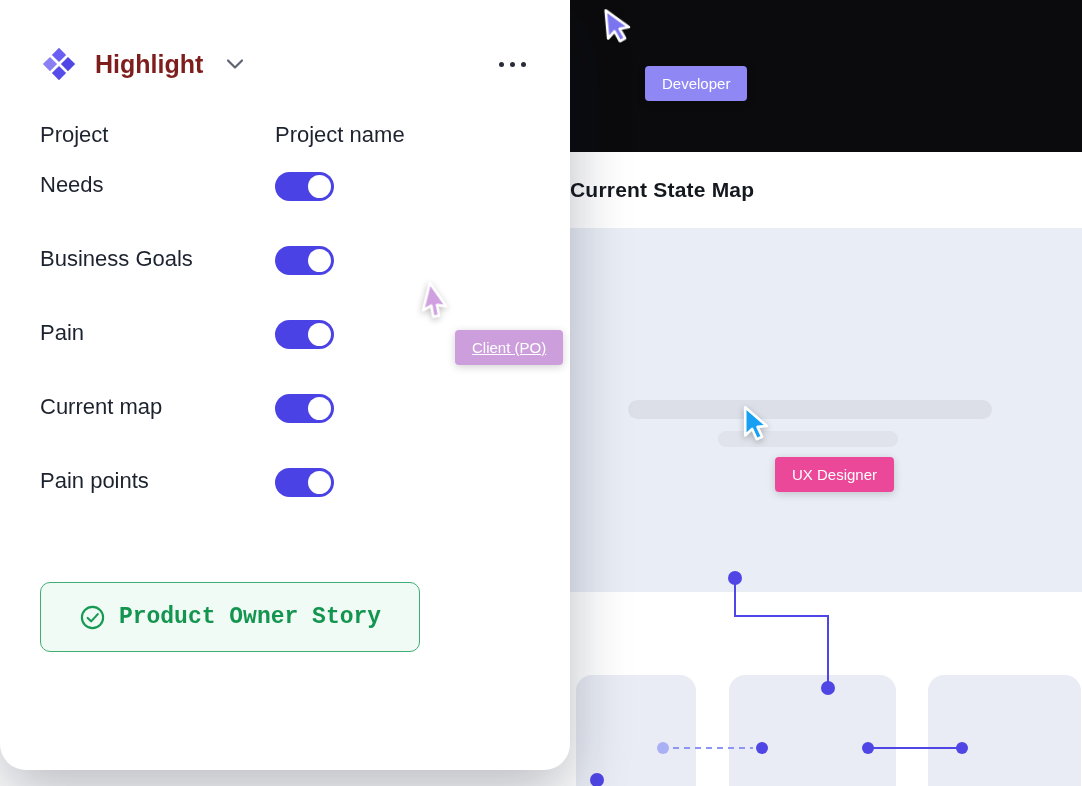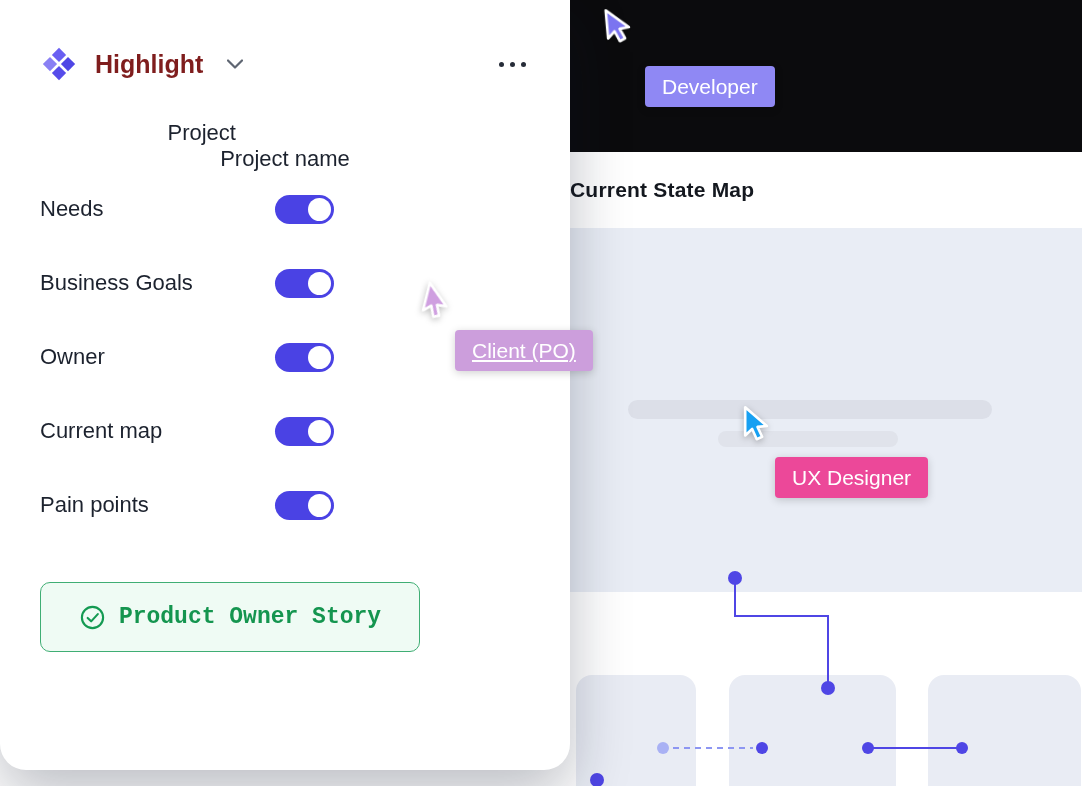--- a/index.html
+++ b/index.html
@@ -21,42 +21,42 @@
   .card.c1{left:576px;width:120px;}
   .card.c2{left:729px;width:167px;}
   .card.c3{left:928px;width:153px;}
   .connectors{position:absolute;left:0;top:0;width:1082px;height:786px;pointer-events:none;z-index:2;}
 
   
   .cursor{position:absolute;width:42px;height:42px;z-index:8;filter:drop-shadow(0 2px 3px rgba(0,0,0,.25));}
   .cursor.developer{left:598px;top:6px;transform:rotate(-5deg);}
   .cursor.client{left:416px;top:282px;transform:rotate(14deg);}
   .cursor.ux{left:736px;top:404px;}
-  .badge{position:absolute;color:#ffffff;font-size:21px;font-weight:500;line-height:1;
+  .badge{position:absolute;color:#ffffff;font-size:15px;font-weight:500;line-height:1;
     padding:10px 17px;border-radius:4px;z-index:8;box-shadow:0 2px 8px rgba(0,0,0,.18);white-space:nowrap;}
   .badge.developer{left:645px;top:66px;background:#8f88f4;}
   .badge.client{left:455px;top:330px;background:#cc9edc;text-decoration:underline;}
   .badge.ux{left:775px;top:457px;background:#ec4899;}
 
   
   .panel{position:absolute;left:0;top:0;width:570px;height:770px;background:#ffffff;z-index:5;
     border-radius:0 0 26px 26px;box-shadow:0 24px 60px rgba(15,23,42,.28);
     padding:44px 40px 0 40px;box-sizing:border-box;}
   .panel-header{display:flex;align-items:center;height:40px;}
   .logo{width:38px;height:38px;margin-right:17px;display:inline-flex;}
   .panel-title{font-size:25px;font-weight:700;color:#7f1d1d;}
   .chevron-btn{margin-left:18px;background:none;border:none;padding:6px;cursor:pointer;display:inline-flex;}
   .more-btn{margin-left:auto;background:none;border:none;padding:8px 4px;cursor:pointer;display:inline-flex;gap:6px;}
   .more-btn i{width:5px;height:5px;border-radius:50%;background:#262c38;display:block;}
 
-  .project-row{display:flex;align-items:center;margin-top:36px;font-size:22px;color:#1c222e;height:30px;flex-direction:column;}
+  .project-row{display:flex;align-items:center;margin-top:36px;font-size:22px;color:#1c222e;height:30px;}
   .project-row .plabel{width:235px;}
 
   .toggle-rows{margin-top:22px;}
-  .trow{display:flex;align-items:center;height:74px;}
+  .trow{display:flex;align-items:flex-start;height:74px;}
   .trow .row-label{width:235px;font-size:22px;color:#1c222e;}
   .toggle{width:59px;height:29px;border-radius:15px;background:#4a42e4;border:none;position:relative;cursor:pointer;padding:0;}
   .toggle .knob{position:absolute;top:3px;right:3px;width:23px;height:23px;border-radius:50%;background:#ffffff;}
 
   .cta{margin-top:40px;width:380px;height:70px;border-radius:10px;background:#effbf4;
     border:1.5px solid #3fae74;display:flex;align-items:center;justify-content:center;gap:13px;
     cursor:pointer;font-family:Liberation Mono, monospace;}
   .cta .cta-label{font-size:23px;font-weight:700;color:#14954f;}
 </style>
 </head>
@@ -142,21 +142,21 @@
             <span class="knob"></span>
           </button>
       </div>
       <div class="trow">
         <span class="row-label">Business Goals</span>
         <button class="toggle" role="switch" aria-checked="true">
             <span class="knob"></span>
           </button>
       </div>
       <div class="trow">
-        <span class="row-label">Owner</span>
+        <span class="row-label">Pain</span>
         <button class="toggle" role="switch" aria-checked="true">
             <span class="knob"></span>
           </button>
       </div>
       <div class="trow">
         <span class="row-label">Current map</span>
         <button class="toggle" role="switch" aria-checked="true">
             <span class="knob"></span>
           </button>
       </div>

